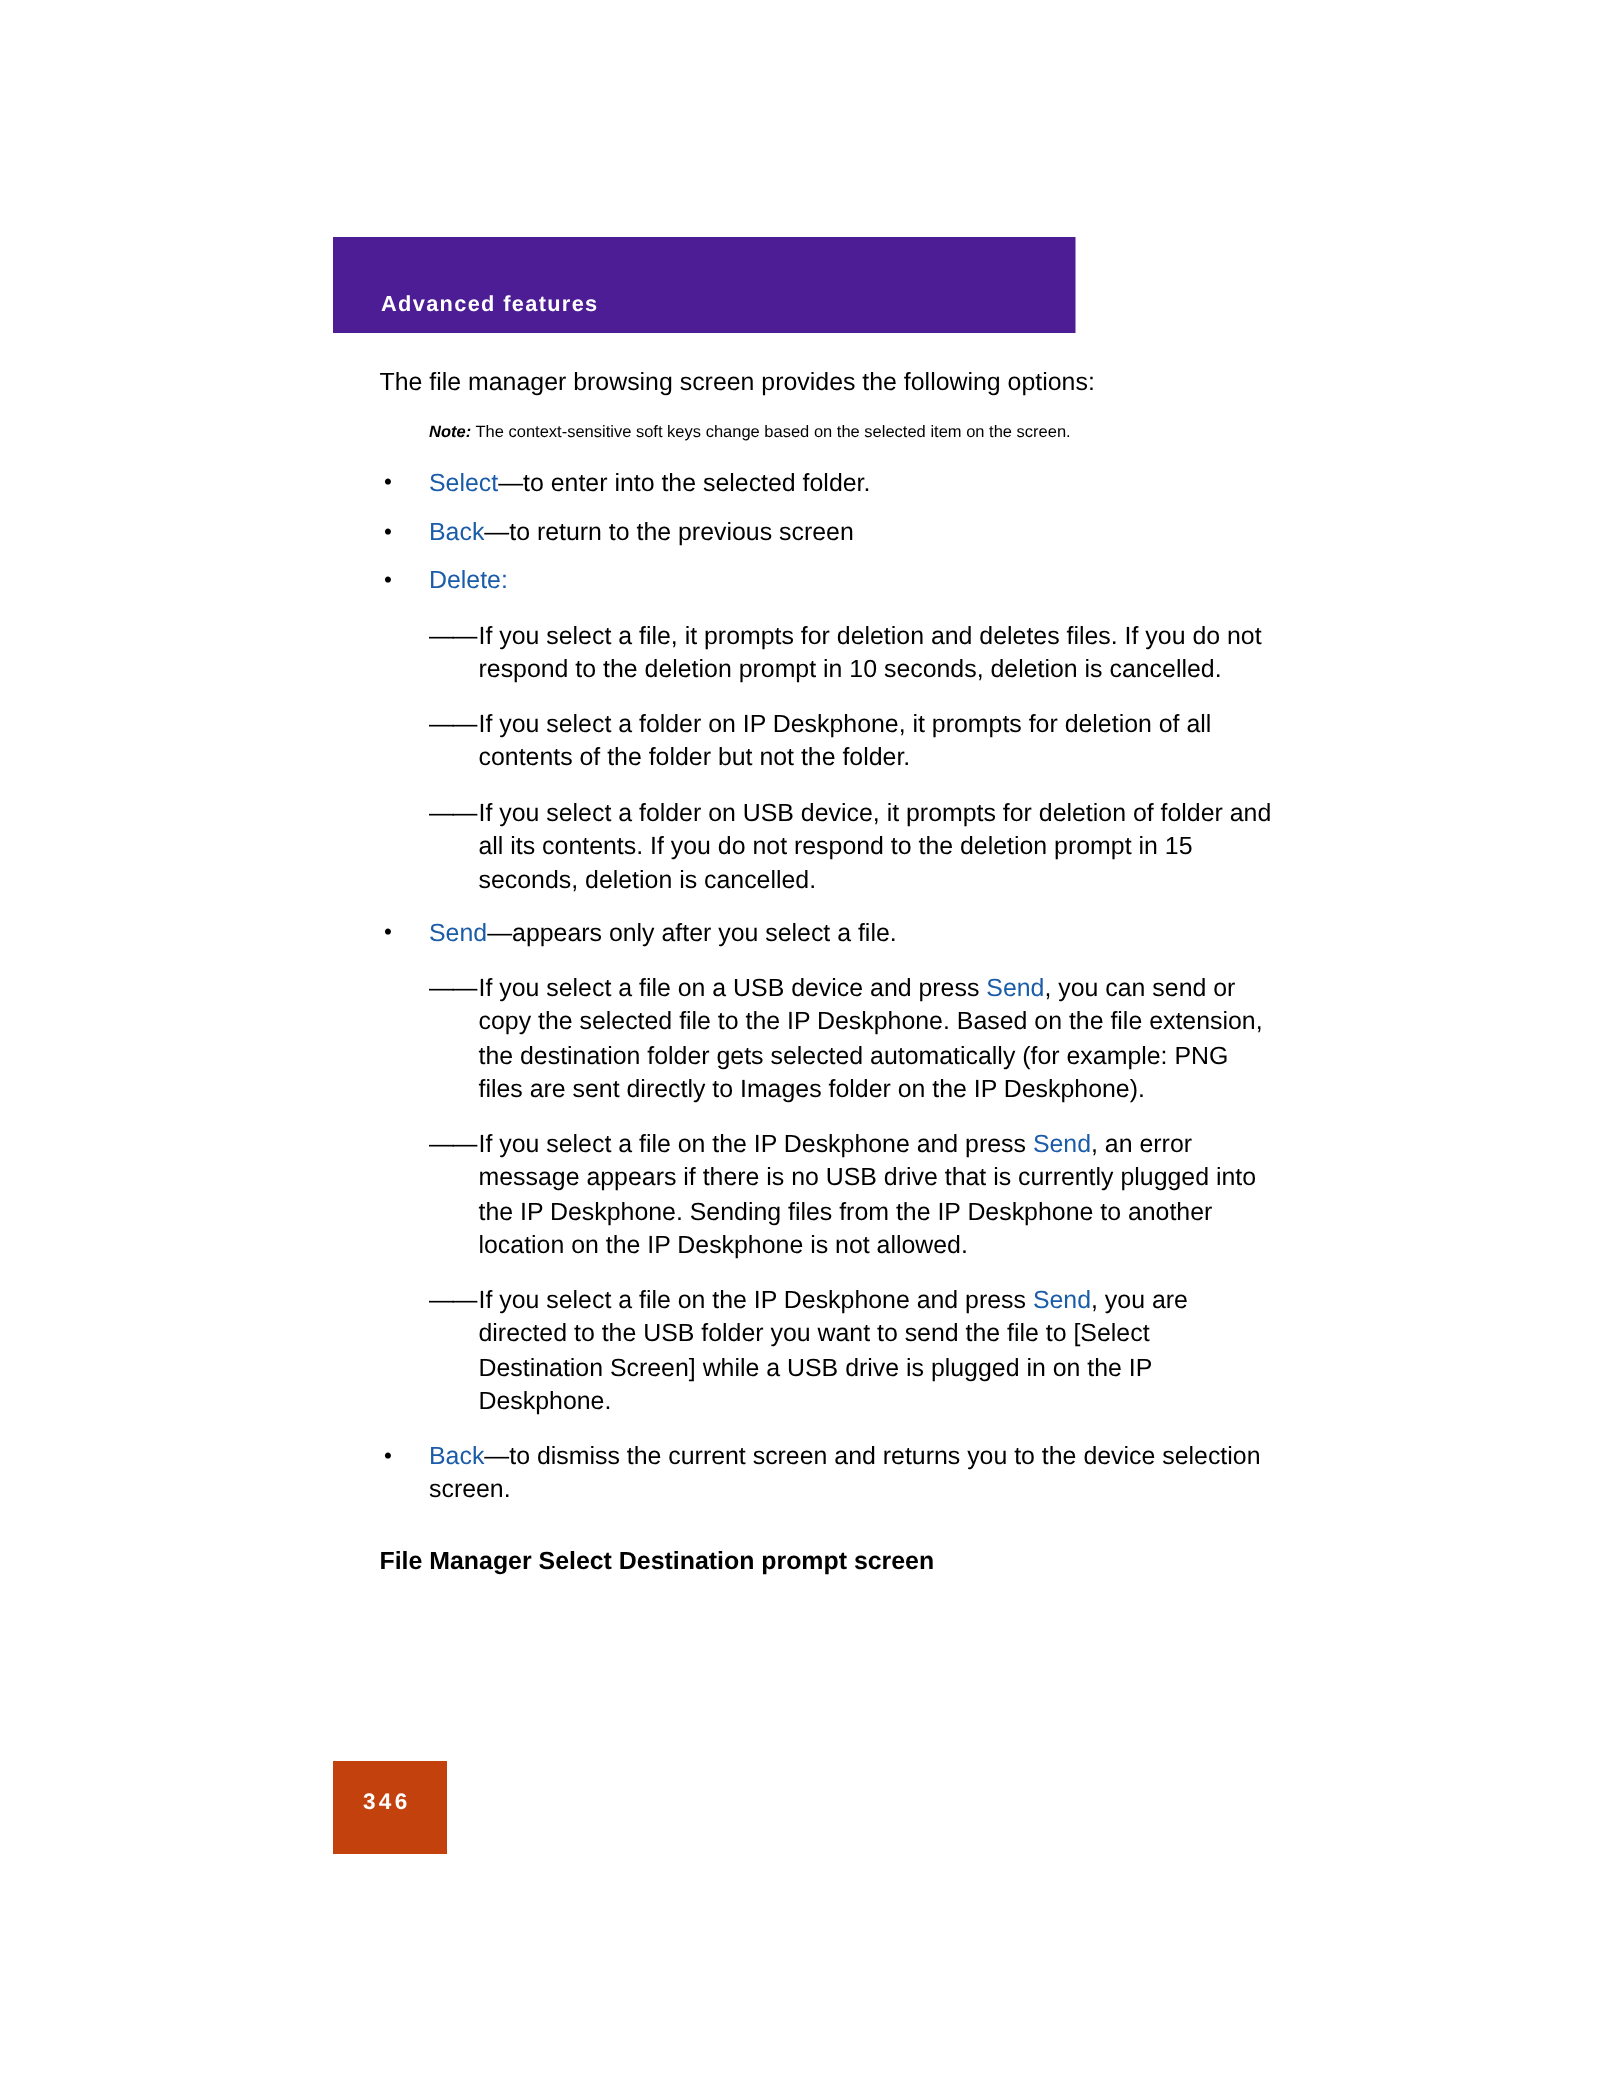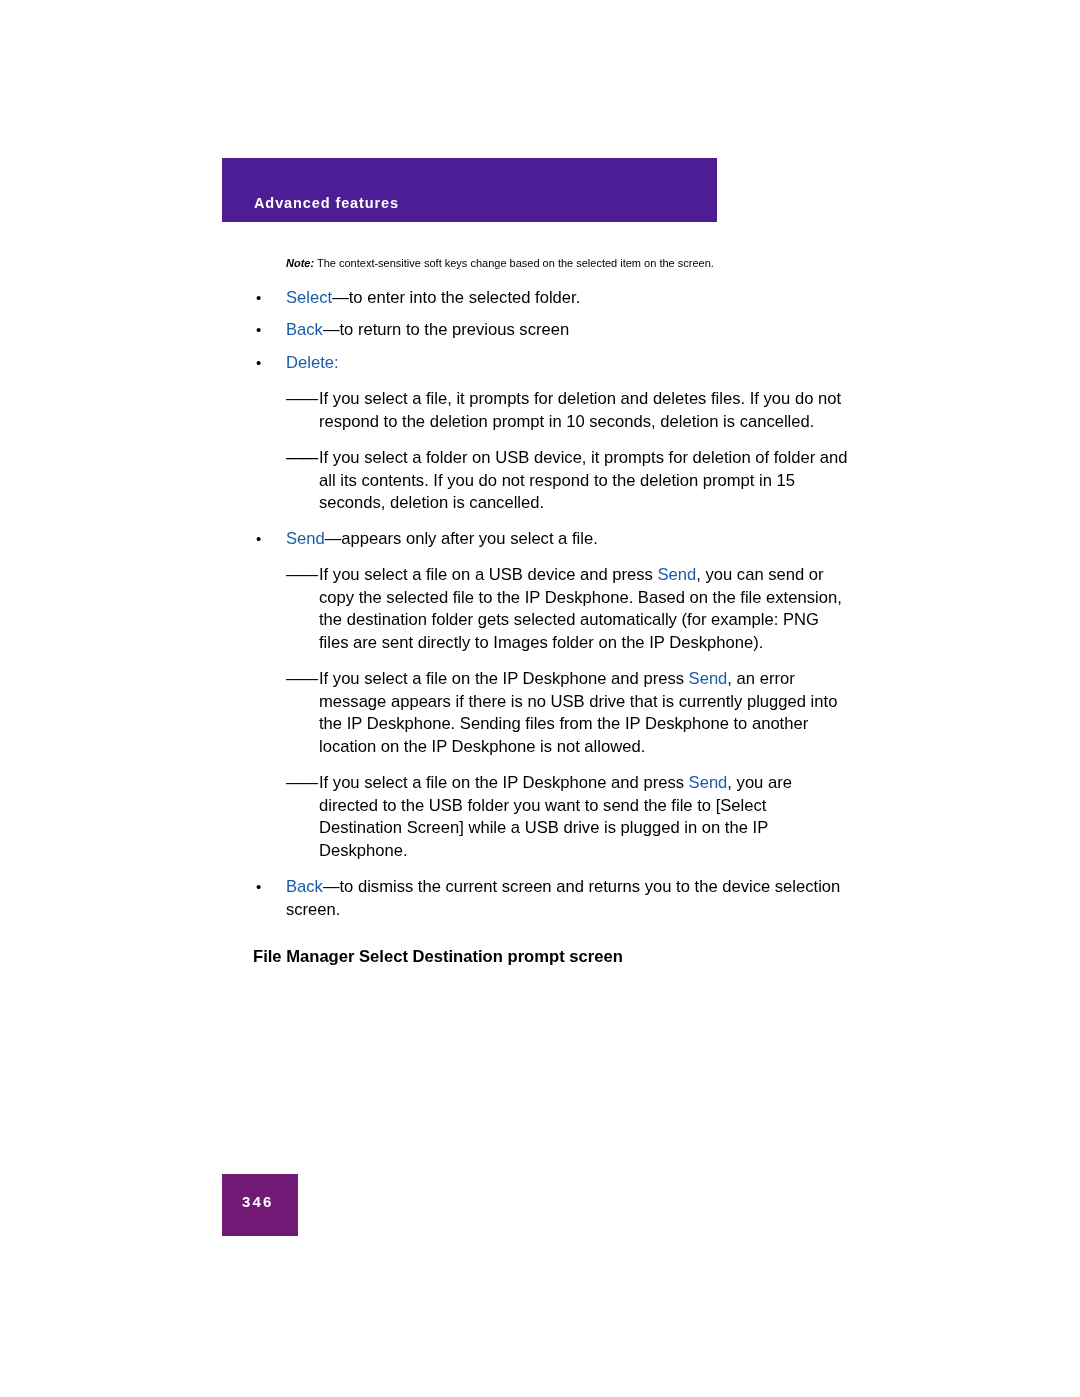--- a/index.html
+++ b/index.html
@@ -107,21 +107,21 @@
     margin: 26px 0 14px 0;
   }
 
   
   .page-num-box {
     position: absolute;
     left: 222px;
     top: 1174px;
     width: 76px;
     height: 62px;
-    background: #701a75;
+    background: #c2410c;
   }
   .page-num-box .num {
     position: absolute;
     left: 20px;
     top: 19px;
     color: #ffffff;
     font-size: 15px;
     font-weight: bold;
     letter-spacing: 2.2px;
   }
@@ -130,20 +130,21 @@
 <body>
 
 <div class="page">
 
   <div class="header-bar">
     <div class="header-text">Advanced features</div>
   </div>
 
   <div class="content">
 
+    <p class="para">The file manager browsing screen provides the following options:</p>
 
     <div class="note">
       <span class="note-label">Note:</span><span> The context-sensitive soft keys change based on the selected item on the screen.</span>
     </div>
 
     <div class="bullet">
       <span class="dot">•</span>
       <span class="kw">Select</span><span>—to enter into the selected folder.</span>
     </div>
 
@@ -157,20 +158,21 @@
       <span class="kw">Delete</span><span class="kw">:</span>
     </div>
 
     <div class="dash gap-top">
       <span class="emdash">——</span>
       <span>If you select a file, it prompts for deletion and deletes files. If you do not respond to the deletion prompt in 10 seconds, deletion is cancelled.</span>
     </div>
 
     <div class="dash gap-top">
       <span class="emdash">——</span>
+      <span>If you select a folder on IP Deskphone, it prompts for deletion of all contents of the folder but not the folder.</span>
     </div>
 
     <div class="dash gap-top">
       <span class="emdash">——</span>
       <span>If you select a folder on USB device, it prompts for deletion of folder and all its contents. If you do not respond to the deletion prompt in 15 seconds, deletion is cancelled.</span>
     </div>
 
     <div class="bullet">
       <span class="dot">•</span>
       <span class="kw">Send</span><span>—appears only after you select a file.</span>

